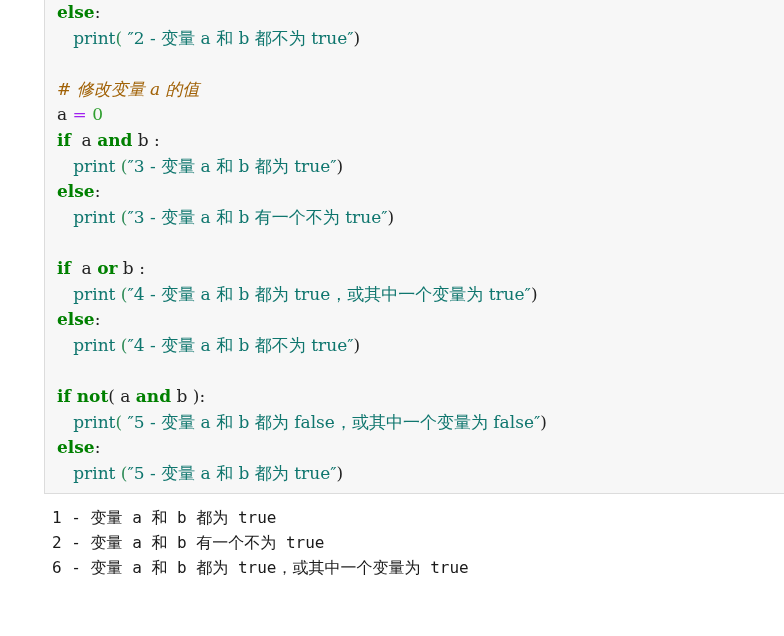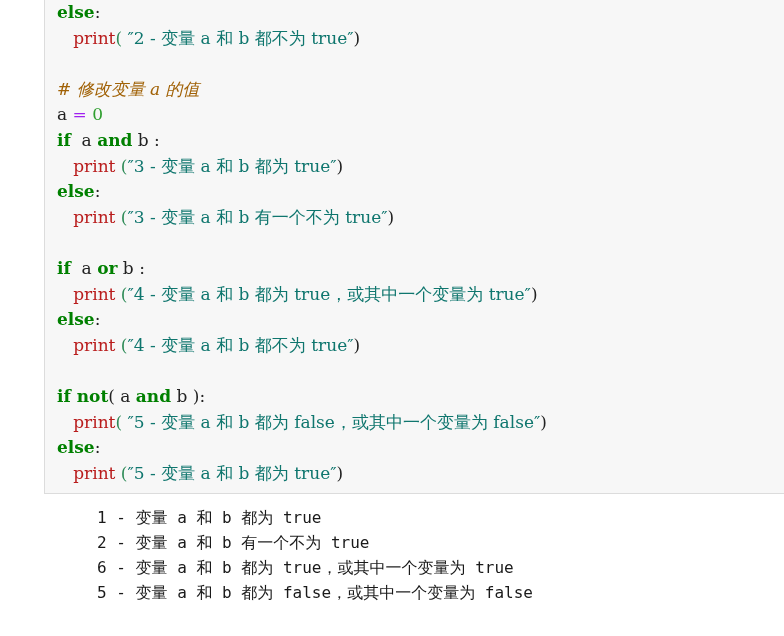--- a/index.html
+++ b/index.html
@@ -29,46 +29,46 @@
     font-family:"DejaVu Serif",serif;
     font-size:17px;
     line-height:25.6px;
     white-space:pre;
     color:#222222;
   }
   .ln{height:25.6px;}
   .ln.blank{height:25.6px;}
 
   .kw{color:#008000;font-weight:bold;}
-  .fn{color:#b91c1c;}
+  .fn{color:#0f766e;}
   .str{color:#0f766e;}
   .cmt{color:#a16207;font-style:italic;}
   .op{color:#a020f0;}
   .num{color:#2f9f2f;}
   .pn{color:#222222;}
   .gp{color:#2e8b57;}
   .id{color:#222222;}
 
   
   .output{
     position:absolute;
     left:52px;top:505px;
     width:720px;
     font-family:"DejaVu Sans Mono","DejaVu Serif",monospace;
     font-size:16px;
     line-height:25px;
     color:#1a1a1a;
     white-space:pre;
   }
-  .oline{height:25px;margin-left:45px;}
+  .oline{height:25px;}
 </style>
 </head>
 <body>
 
 <div id="page">
 
   <div class="code-block">
     <div class="code-inner"><div class="ln"><span class="kw">else</span><span class="pn">:</span></div><div class="ln"><span class="pn">   </span><span class="fn">print</span><span class="gp">(</span><span class="str"> ″2 - 变量 a 和 b 都不为 true″</span><span class="pn">)</span></div><div class="ln blank">&nbsp;</div><div class="ln"><span class="cmt"># 修改变量 a 的值</span></div><div class="ln"><span class="id">a </span><span class="op">=</span><span class="pn"> </span><span class="num">0</span></div><div class="ln"><span class="kw">if</span><span class="id">  a </span><span class="kw">and</span><span class="id"> b :</span></div><div class="ln"><span class="pn">   </span><span class="fn">print</span><span class="pn"> </span><span class="gp">(</span><span class="str">″3 - 变量 a 和 b 都为 true″</span><span class="pn">)</span></div><div class="ln"><span class="kw">else</span><span class="pn">:</span></div><div class="ln"><span class="pn">   </span><span class="fn">print</span><span class="pn"> </span><span class="gp">(</span><span class="str">″3 - 变量 a 和 b 有一个不为 true″</span><span class="pn">)</span></div><div class="ln blank">&nbsp;</div><div class="ln"><span class="kw">if</span><span class="id">  a </span><span class="kw">or</span><span class="id"> b :</span></div><div class="ln"><span class="pn">   </span><span class="fn">print</span><span class="pn"> </span><span class="gp">(</span><span class="str">″4 - 变量 a 和 b 都为 true，或其中一个变量为 true″</span><span class="pn">)</span></div><div class="ln"><span class="kw">else</span><span class="pn">:</span></div><div class="ln"><span class="pn">   </span><span class="fn">print</span><span class="pn"> </span><span class="gp">(</span><span class="str">″4 - 变量 a 和 b 都不为 true″</span><span class="pn">)</span></div><div class="ln blank">&nbsp;</div><div class="ln"><span class="kw">if </span><span class="kw">not</span><span class="id">( a </span><span class="kw">and</span><span class="id"> b ):</span></div><div class="ln"><span class="pn">   </span><span class="fn">print</span><span class="gp">(</span><span class="str"> ″5 - 变量 a 和 b 都为 false，或其中一个变量为 false″</span><span class="pn">)</span></div><div class="ln"><span class="kw">else</span><span class="pn">:</span></div><div class="ln"><span class="pn">   </span><span class="fn">print</span><span class="pn"> </span><span class="gp">(</span><span class="str">″5 - 变量 a 和 b 都为 true″</span><span class="pn">)</span></div></div>
   </div>
 
-  <div class="output"><div class="oline">1 - 变量 a 和 b 都为 true</div><div class="oline">2 - 变量 a 和 b 有一个不为 true</div><div class="oline">6 - 变量 a 和 b 都为 true，或其中一个变量为 true</div><div class="oline">5 - 变量 a 和 b 都为 false，或其中一个变量为 false</div></div>
+  <div class="output"><div class="oline">1 - 变量 a 和 b 都为 true</div><div class="oline">2 - 变量 a 和 b 有一个不为 true</div><div class="oline">6 - 变量 a 和 b 都为 true，或其中一个变量为 true</div></div>
 
 </div>
 
 </body></html>

